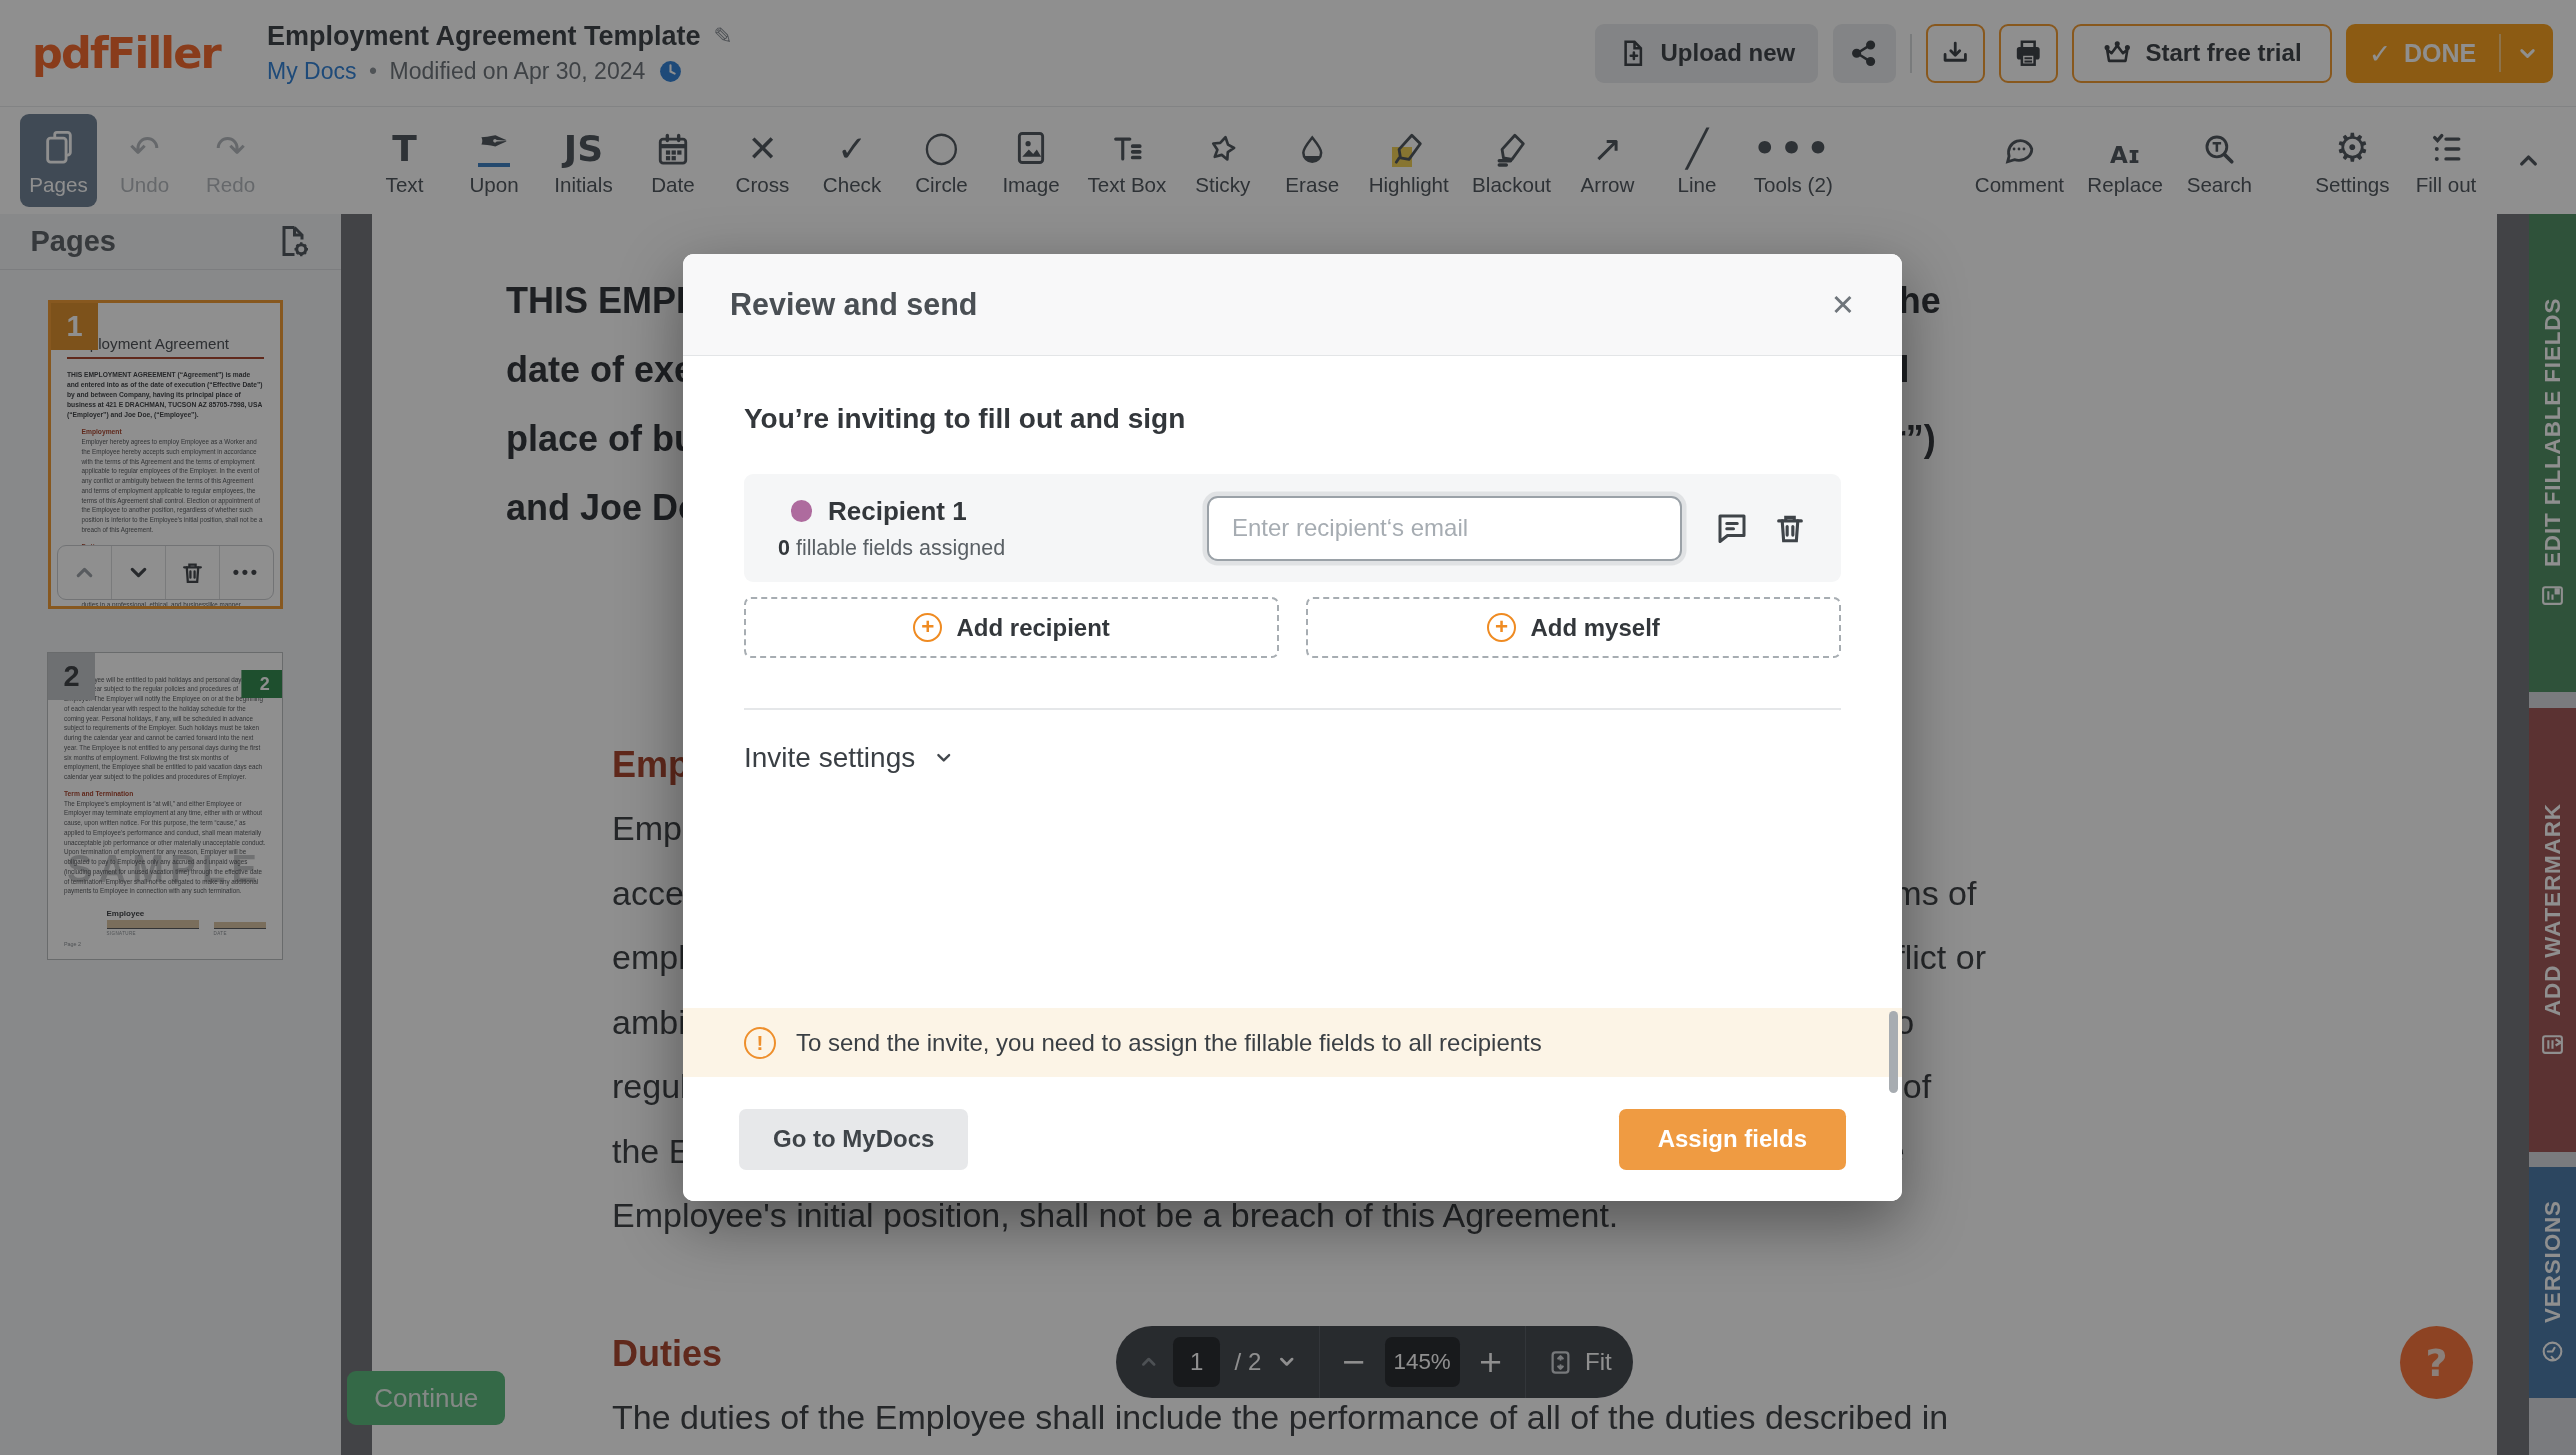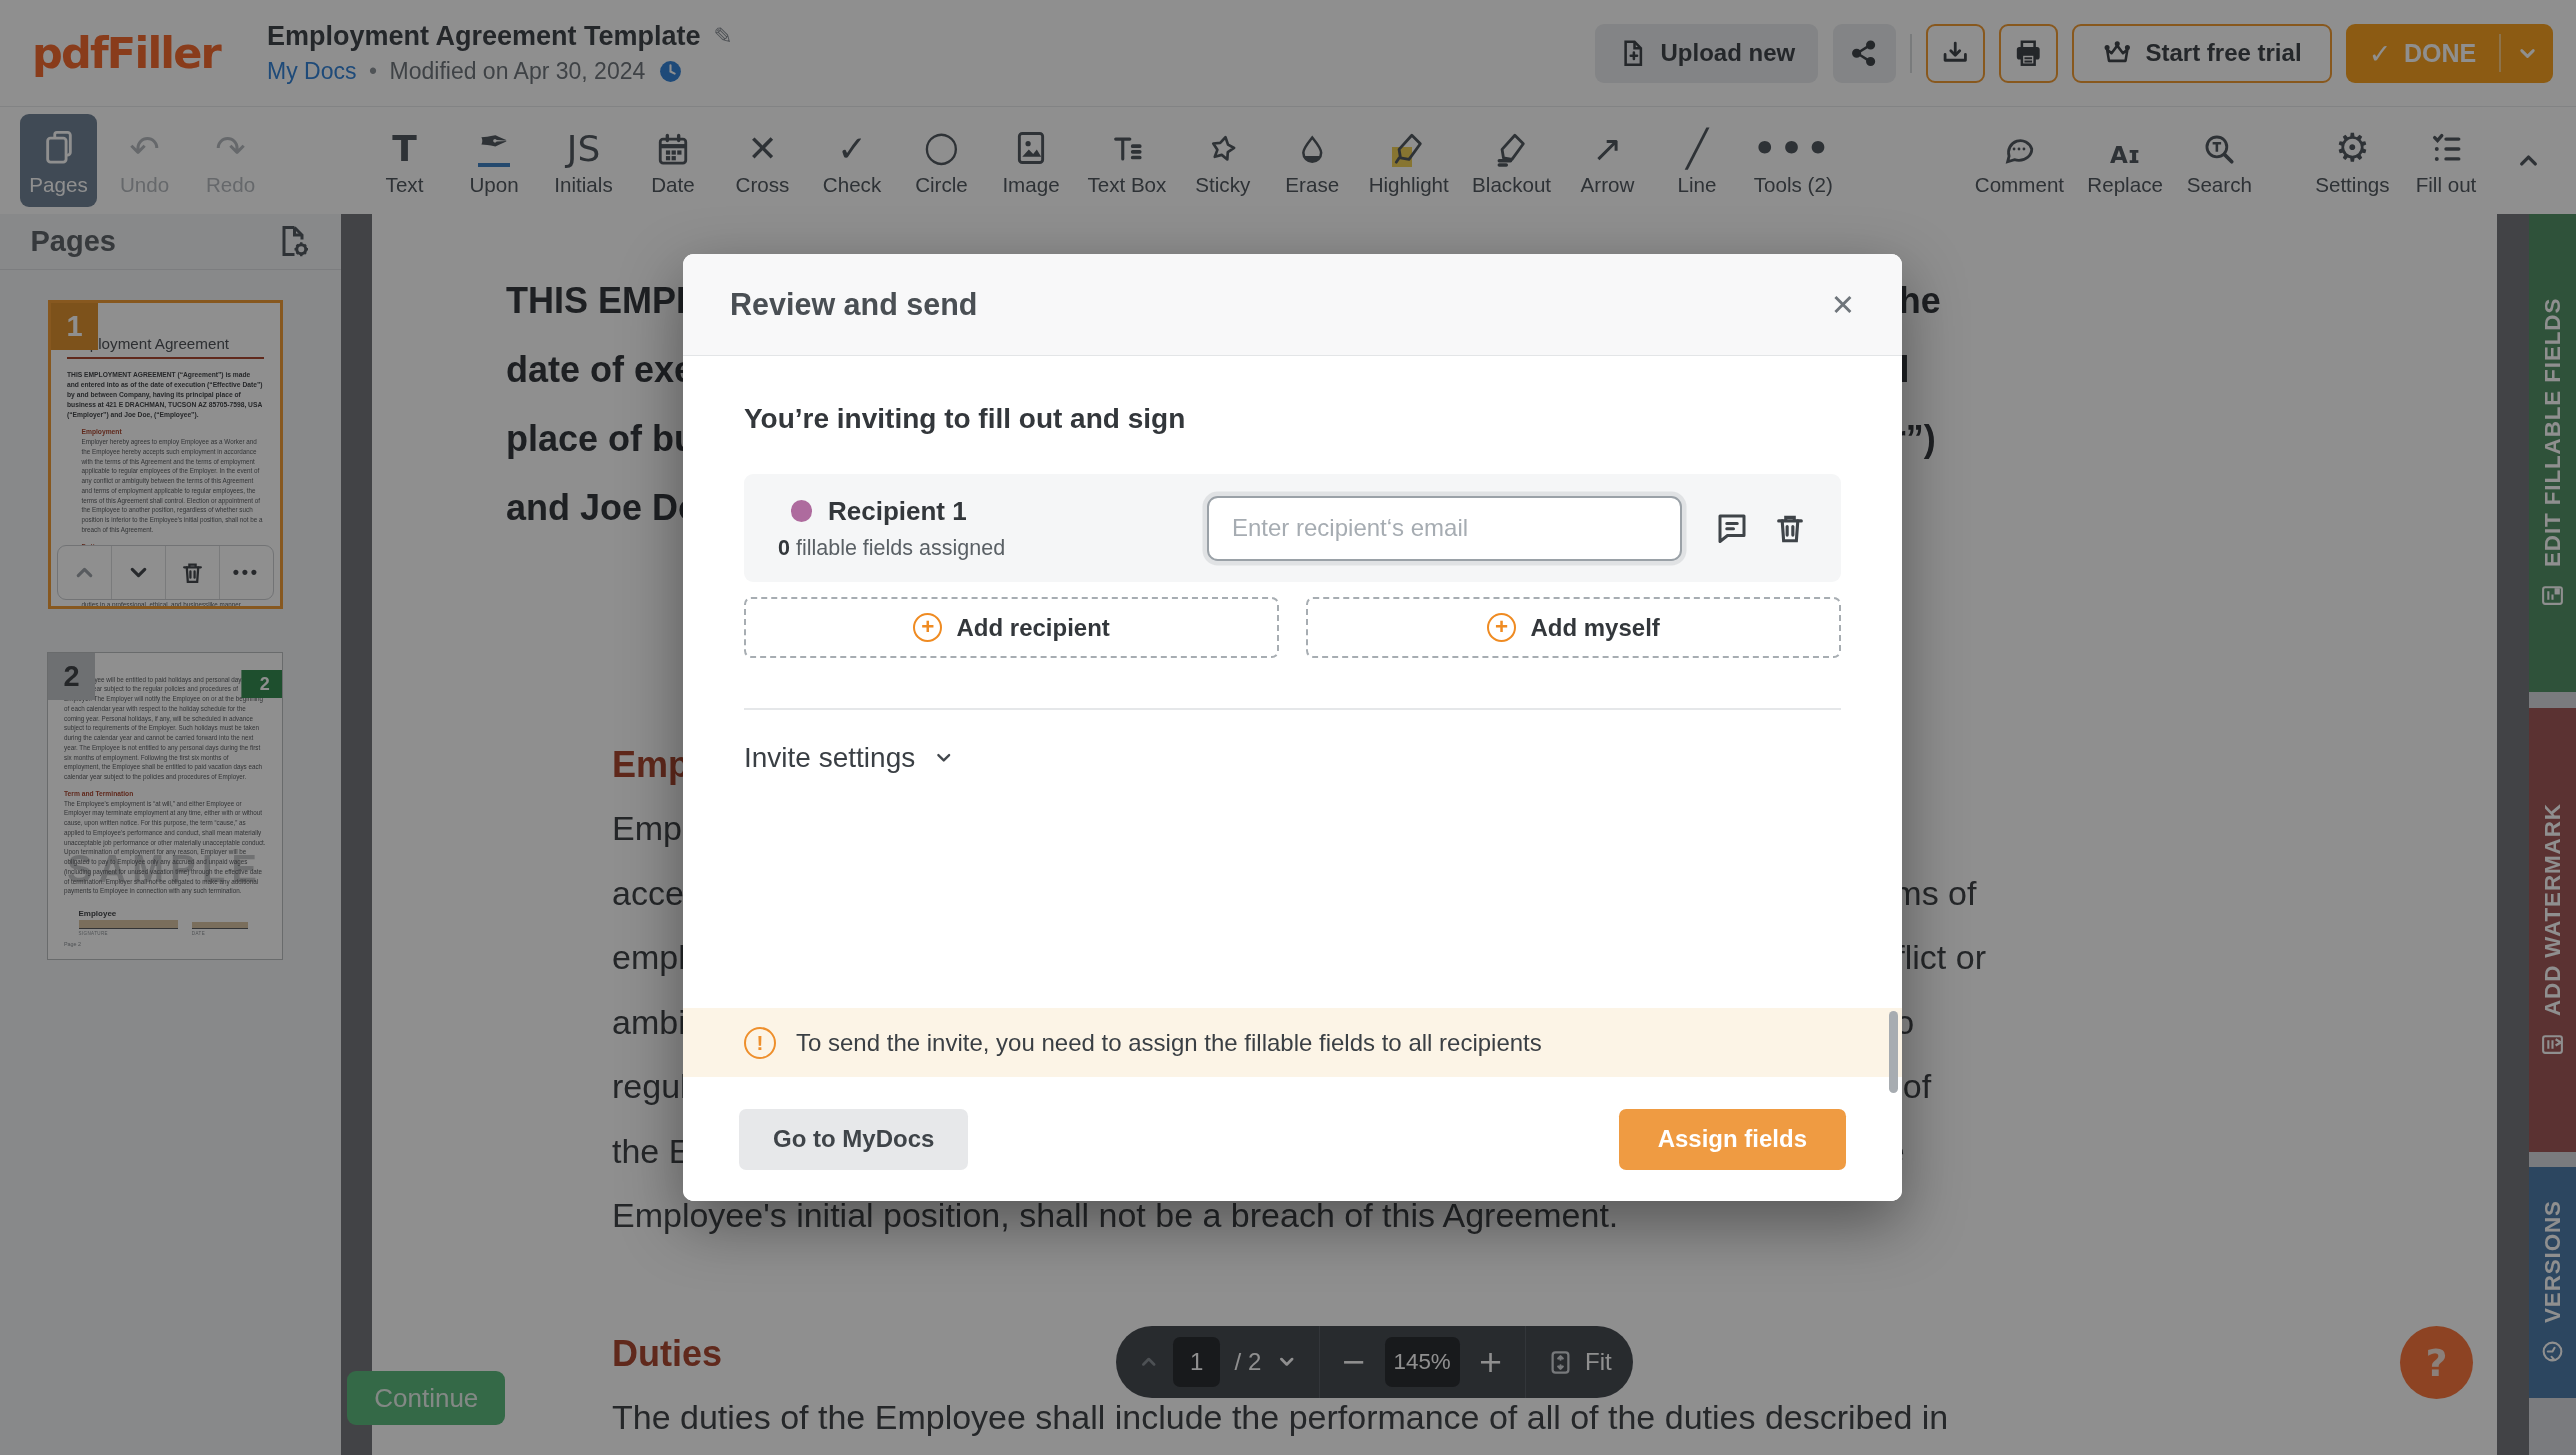--- a/index.html
+++ b/index.html
@@ -37,21 +37,21 @@
   .tg1 { margin-left:20px; }
   .tg2 { margin-left:97px; gap:12.5px; }
   .tg3 { margin-left:auto; gap:12.5px; }
   .tg4 { margin-left:52px; gap:12.5px; }
   .tool { display:flex; flex-direction:column; align-items:center; justify-content:center; gap:6.3px; color:#4d545b; min-width:77px; height:93px; border-radius:9px; padding:0 5.4px; }
   .tool .ticon { height:43px; display:flex; flex-direction:column; align-items:center; justify-content:flex-end; font-family:"DejaVu Sans", sans-serif; font-size:36px; line-height:1; position:relative; }
   .tool .tlabel { font-size:20.6px; white-space:nowrap; }
   .tool.active { background:#6e8094; color:#fff; }
   .tool.disabled { color:#b3b8bd; }
   .serifT { font-family:"Liberation Serif", serif; font-size:39px; font-weight:bold; }
-  .initials { font-size:30px; font-weight:normal; font-family:"Liberation Serif", serif;text-align:right; }
+  .initials { font-size:30px; font-weight:bold; font-family:"Liberation Serif", serif;text-align:right; }
   .ubar { width:32px; height:5.4px; background:#3a7fc2; margin-top:2.7px; }
   .dots { font-size:21.5px; letter-spacing:3.6px; font-weight:bold; }
   .hl-patch { position:absolute; left:0; bottom:0; width:20px; height:20px; background:#f0cf52; }
   .hl-pen { position:relative; }
   .collapse { width:63px; height:93px; display:flex; align-items:center; justify-content:center; color:#4d545b; margin:0 16px 0 12.5px; }
 
   
   .pages-panel { position:absolute; top:213px; left:0; width:341px; bottom:0; background:#f3f4f6; z-index:1; }
   .panel-head { height:57px; display:flex; align-items:center; padding:0 30.5px; border-bottom:1.8px solid #dcdee1; }
   .panel-title { font-size:29px; font-weight:600; color:#5b6167; }
@@ -63,21 +63,21 @@
   .badge1 { background:#de8f2a; color:#fff; }
   .badge2 { background:#c3c6ca; color:#3a3e42; }
   .flag { position:absolute; right:-13.4px; top:17px; width:54px; height:28px; background:#2f8a4c; color:#fff; font-size:18px; font-weight:bold; display:flex; align-items:center; justify-content:center; clip-path:polygon(0 0,100% 0,86% 50%,100% 100%,0 100%); z-index:3; padding-right:7.2px; }
   .m-title { margin:32px 16px 3.6px; font-size:15.2px; color:#4a4e53; }
   .m-rule { height:1.8px; background:#a8432c; margin:5.4px 16px 10.8px; }
   .m-intro { margin:7.2px 16px; font-size:6.7px; font-weight:bold; color:#3c3f43; line-height:1.5; }
   .m-h { margin:8px 16px 1.8px 30.5px; font-size:6.7px; font-weight:bold; color:#a8432c; }
   .m-p { margin:0 16px 0 30.5px; font-size:6.3px; color:#55585c; line-height:1.55; }
   .m2-wrap { padding-top:21.5px; position:relative; height:100%; }
   .sig-row { display:flex; align-items:flex-end; gap:14.3px; margin:12.5px 16px 0 30.5px; }
-  .sig-col1 { width:99px; } .sig-col2 { width:56px; }
+  .sig-col1 { width:99px;margin-left:28px; } .sig-col2 { width:56px; }
   .sig-label { font-size:8px; font-weight:bold; color:#3c3f43; margin-bottom:2.7px; }
   .sig-box { height:9px; background:#d8c2a2; border-bottom:1.8px solid #55585c; }
   .sig-box2 { height:7.2px; background:#d8c2a2; border-bottom:1.8px solid #55585c; }
   .sig-cap { font-size:4.5px; color:#8a8f94; margin-top:1.8px; letter-spacing:0.4px; }
   .sample { position:absolute; left:0; right:0; top:195px; text-align:center; font-size:38px; font-weight:bold; color:rgba(92,95,99,.35); letter-spacing:6.3px; }
   .m-footer { position:absolute; left:16px; bottom:12.5px; font-size:5.4px; color:#8a8f94; }
   .thumb-toolbar { position:absolute; left:6.3px; right:6.3px; bottom:6.3px; height:55px; background:#fff; border:1.8px solid #c9ccd0; border-radius:9px; display:flex; z-index:3; }
   .tt-cell { flex:1; display:flex; align-items:center; justify-content:center; color:#3f4449; border-left:1.8px solid #d8dadd; }
   .tt-cell:first-child { border-left:none; }
   .tt-dis { color:#9aa0a6; }

